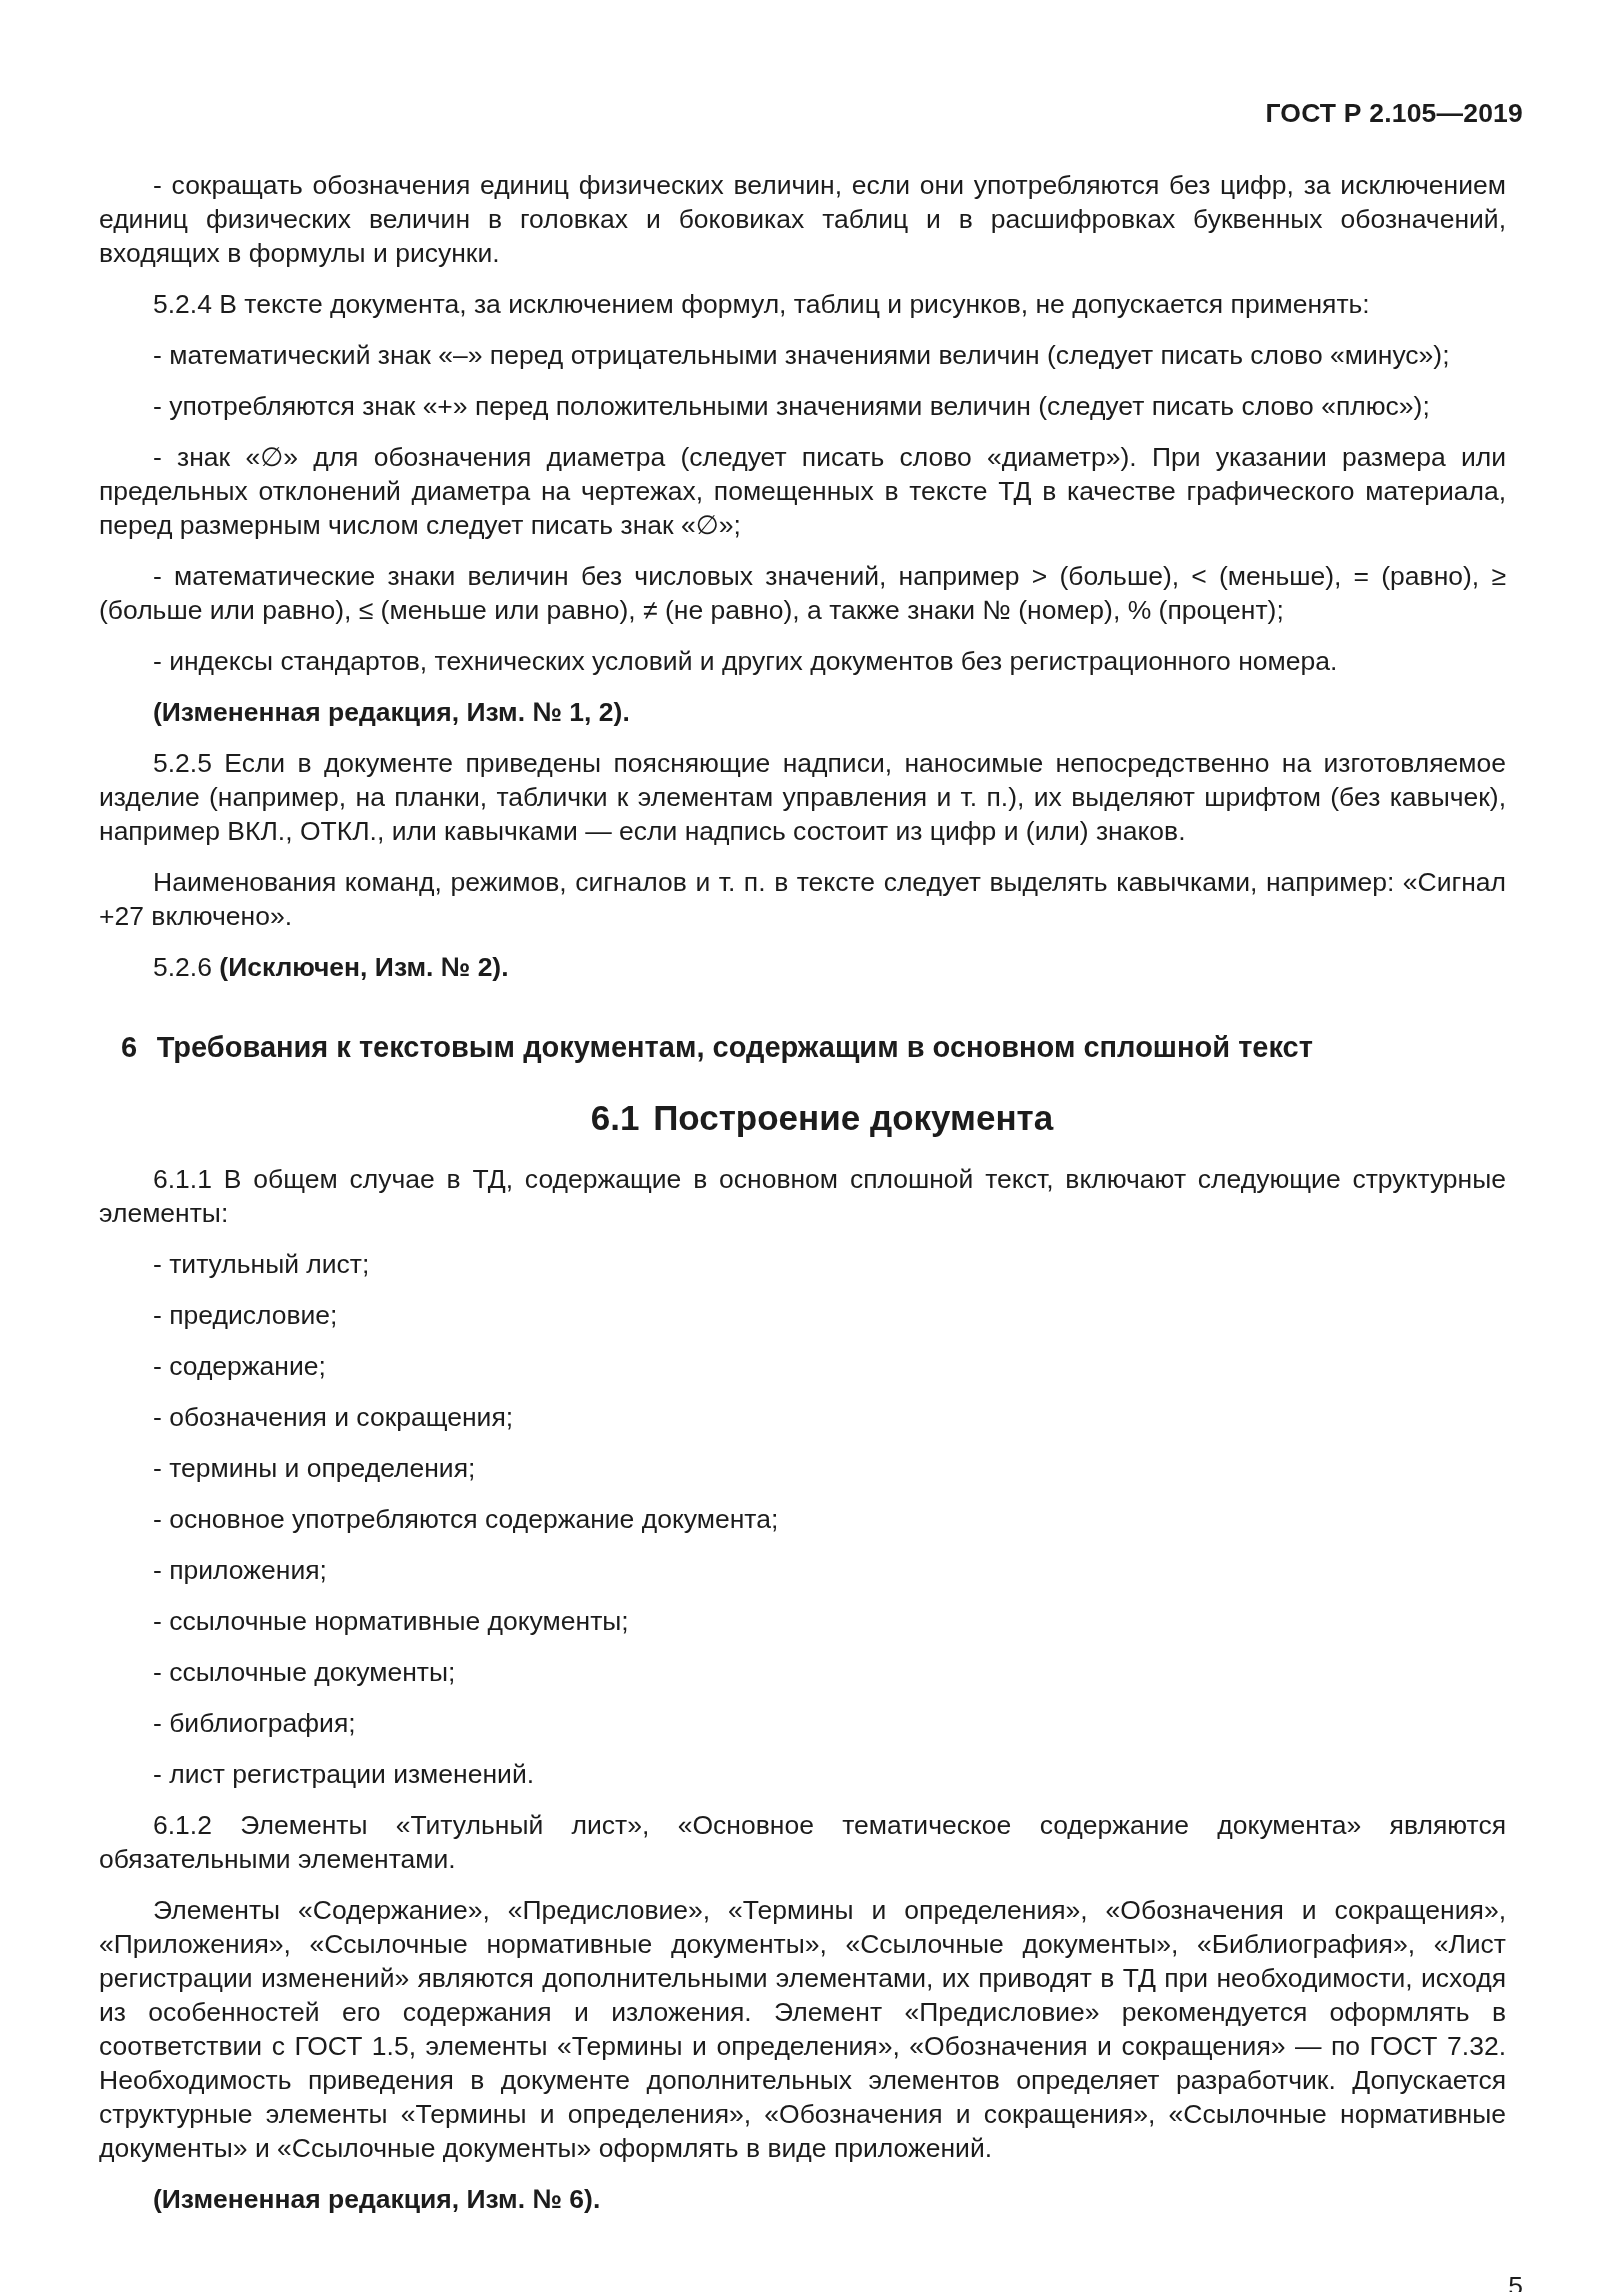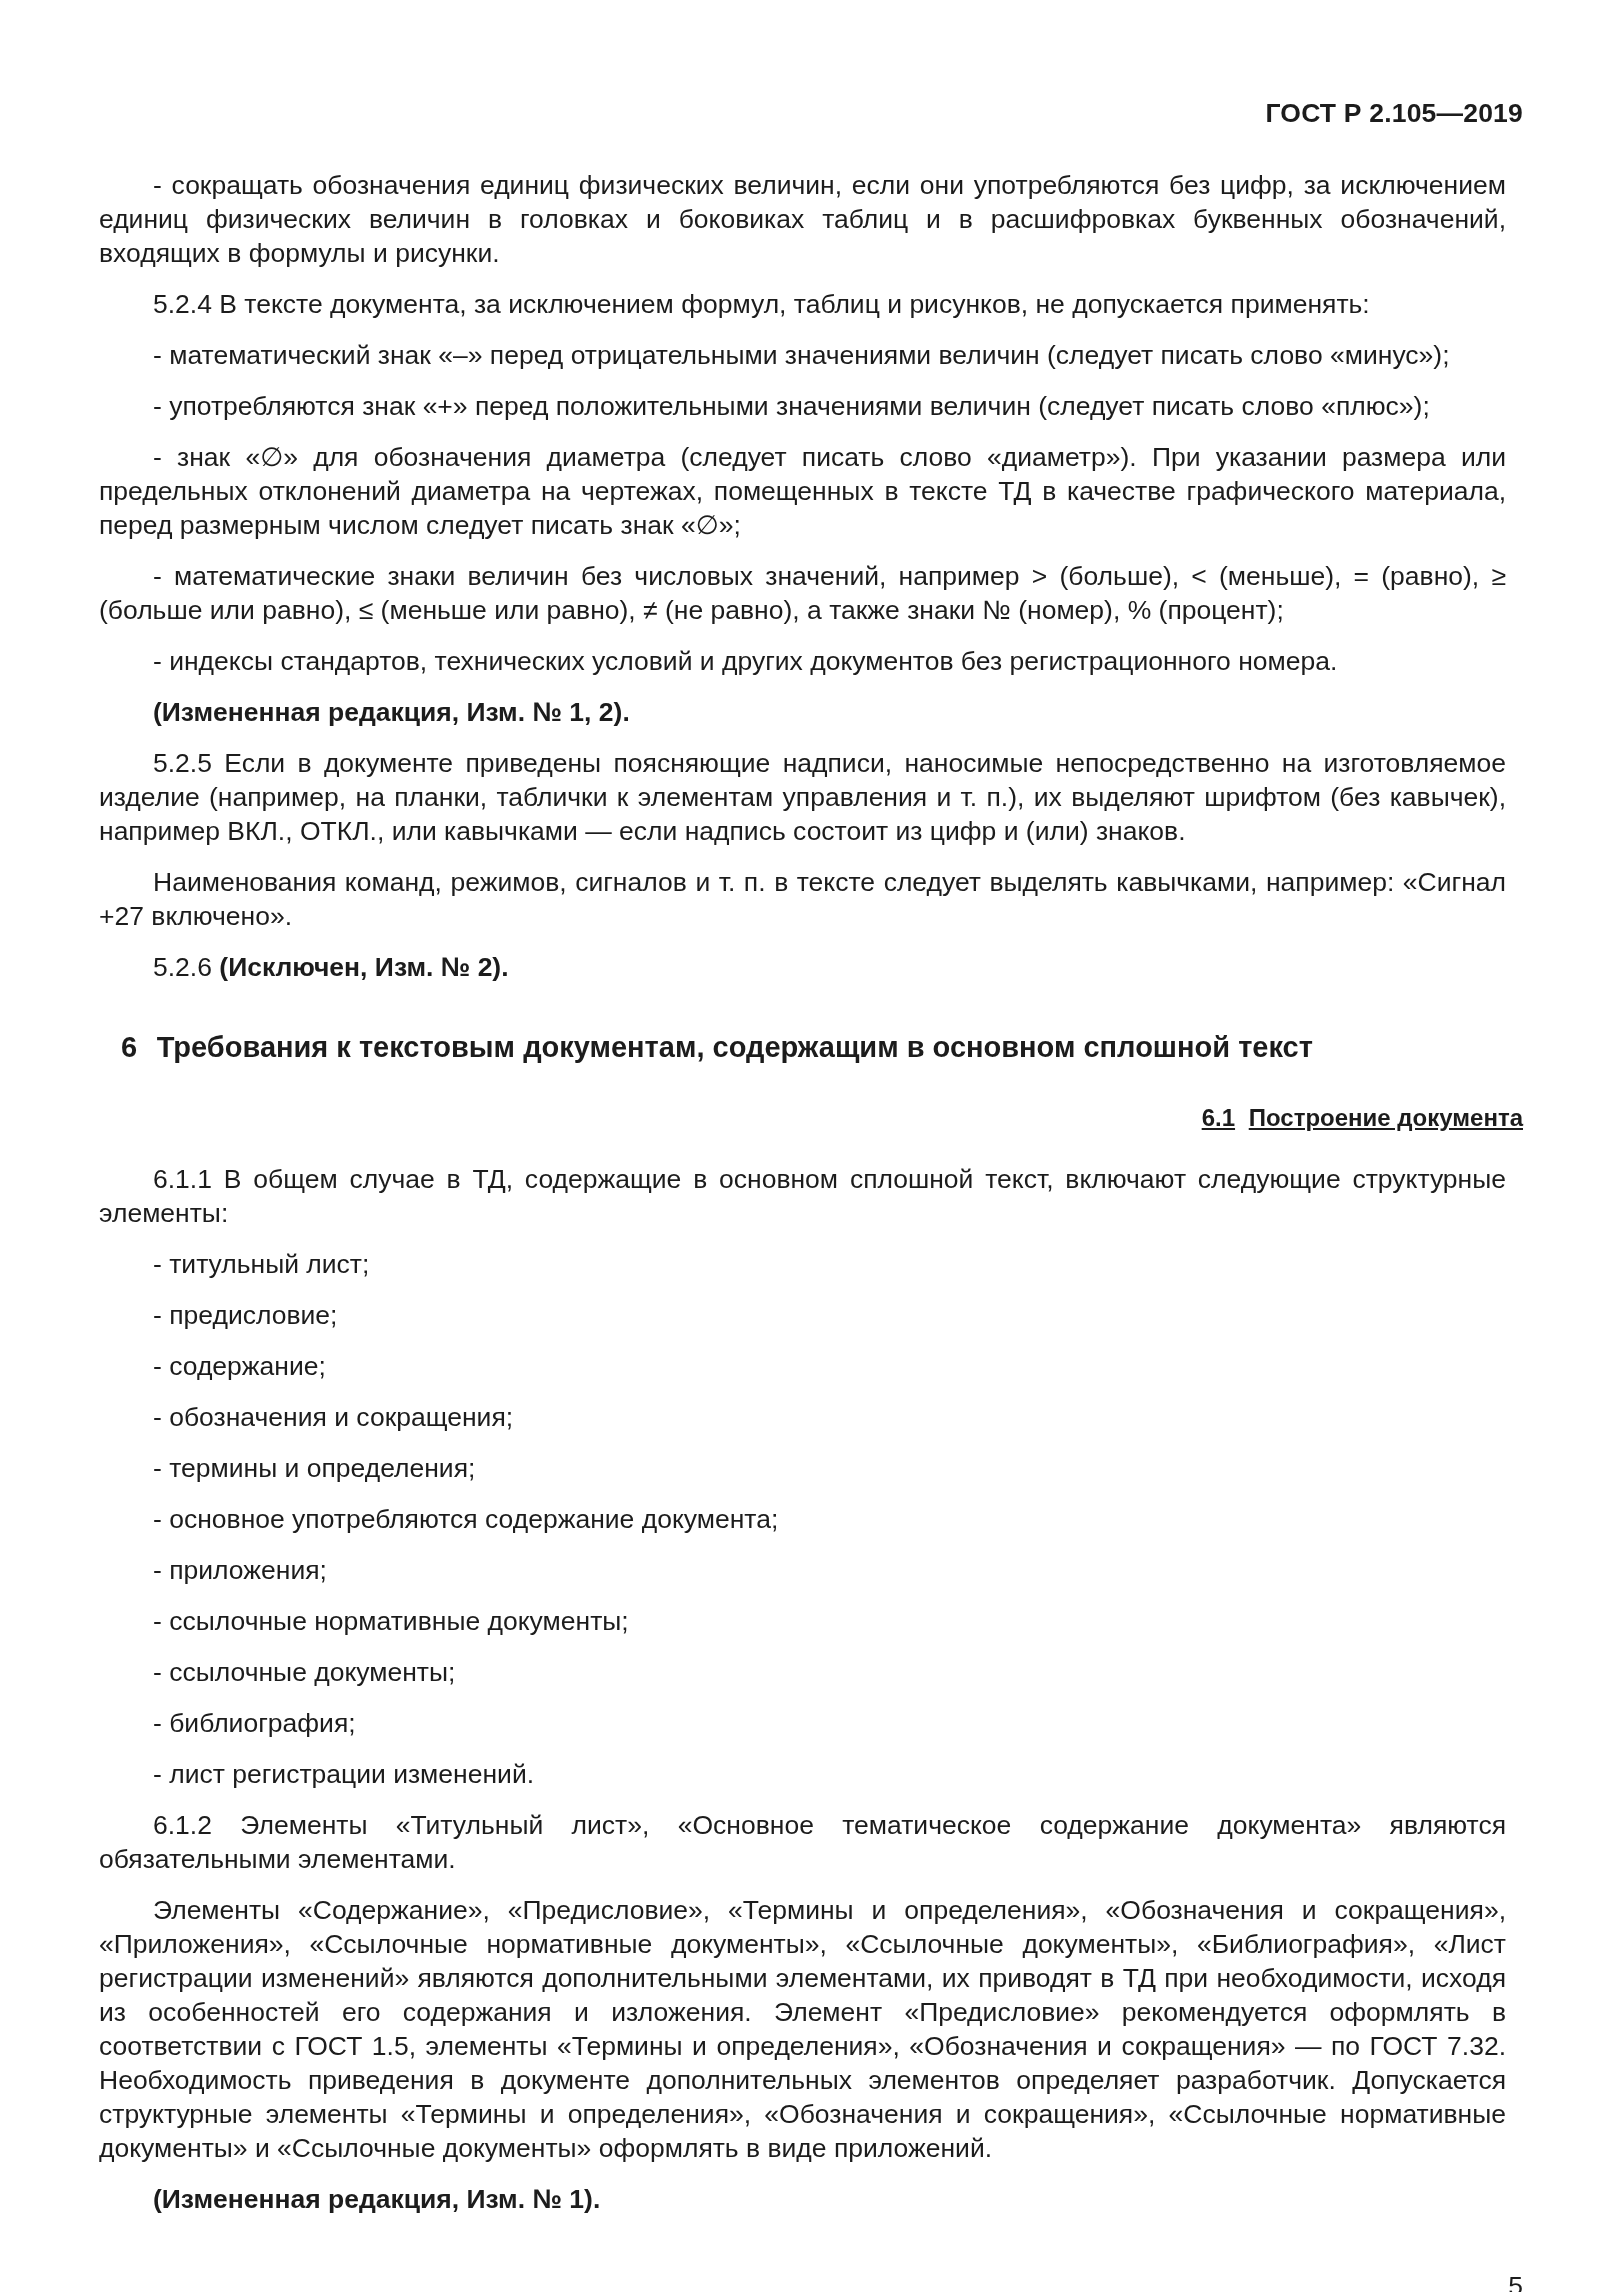--- a/index.html
+++ b/index.html
@@ -43,26 +43,25 @@
   .b { font-weight: bold; }
   .sec-heading {
     font-size: 29px;
     line-height: 41px;
     font-weight: bold;
     text-align: left;
     margin: 43px 0 27.4px 39px;
   }
   .sec-heading .hnum { margin-right: 19.6px; }
   .sub-heading {
-    font-size: 24px;
+    font-size: 35px;
     line-height: 34px;
     font-weight: bold;
-    text-align: right;
+    text-align: center;
     margin: 33px 0 27.4px 39px;
-    text-decoration: underline;
   }
   .sub-heading .hnum { margin-right: 13.7px; }
   .page-number {
     margin-top: 55px;
     text-align: right;
     font-size: 26.5px;
   }
 </style>
 </head>
 <body>
@@ -96,20 +95,20 @@
       <p class="para">- обозначения и сокращения;</p>
       <p class="para">- термины и определения;</p>
       <p class="para">- основное употребляются содержание документа;</p>
       <p class="para">- приложения;</p>
       <p class="para">- ссылочные нормативные документы;</p>
       <p class="para">- ссылочные документы;</p>
       <p class="para">- библиография;</p>
       <p class="para">- лист регистрации изменений.</p>
       <p class="para">6.1.2  Элементы «Титульный лист», «Основное тематическое содержание документа» являются обязательными элементами.</p>
       <p class="para">Элементы «Содержание», «Предисловие», «Термины и определения», «Обозначения и сокращения», «Приложения», «Ссылочные нормативные документы», «Ссылочные документы», «Библиография», «Лист регистрации изменений» являются дополнительными элементами, их приводят в ТД при необходимости, исходя из особенностей его содержания и изложения. Элемент «Предисловие» рекомендуется оформлять в соответствии с ГОСТ 1.5, элементы «Термины и определения», «Обозначения и сокращения» — по ГОСТ 7.32. Необходимость приведения в документе дополнительных элементов определяет разработчик. Допускается структурные элементы «Термины и определения», «Обозначения и сокращения», «Ссылочные нормативные документы» и «Ссылочные документы» оформлять в виде приложений.</p>
-      <p class="para b">(Измененная редакция, Изм. № 1).</p>
+      <p class="para b">(Измененная редакция, Изм. № 6).</p>
     </div>
 
     <div class="page-number">5</div>
 
   </div>
 </div>
 
 
 </body></html>

